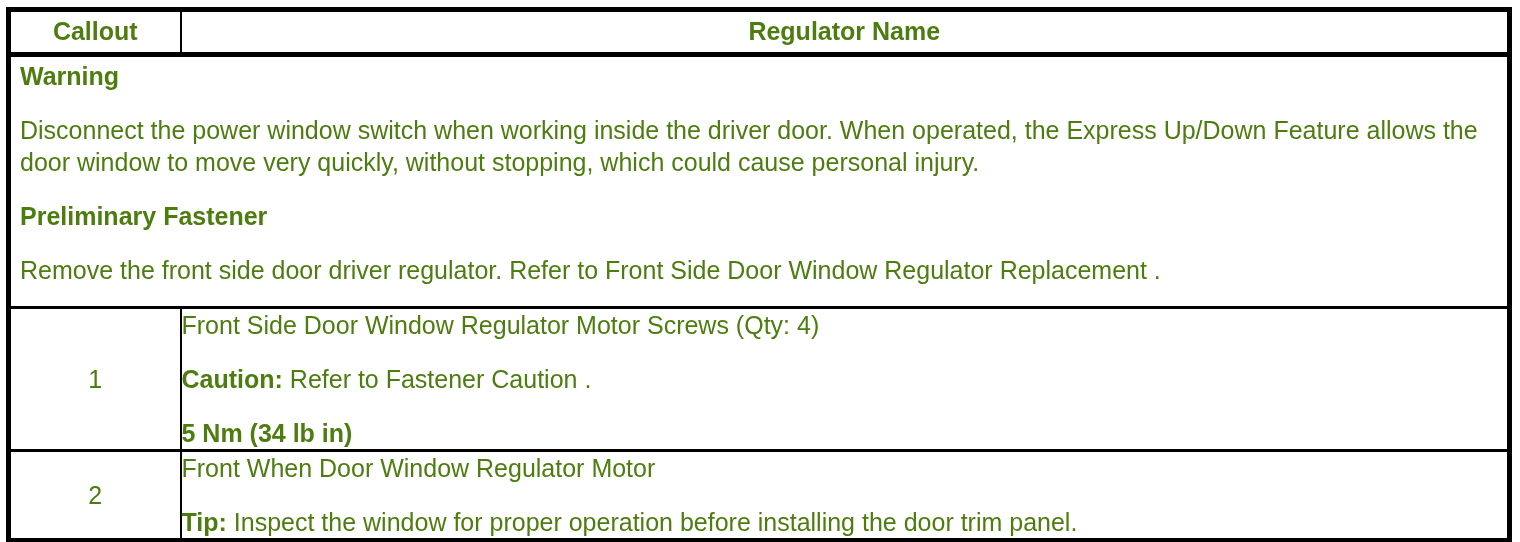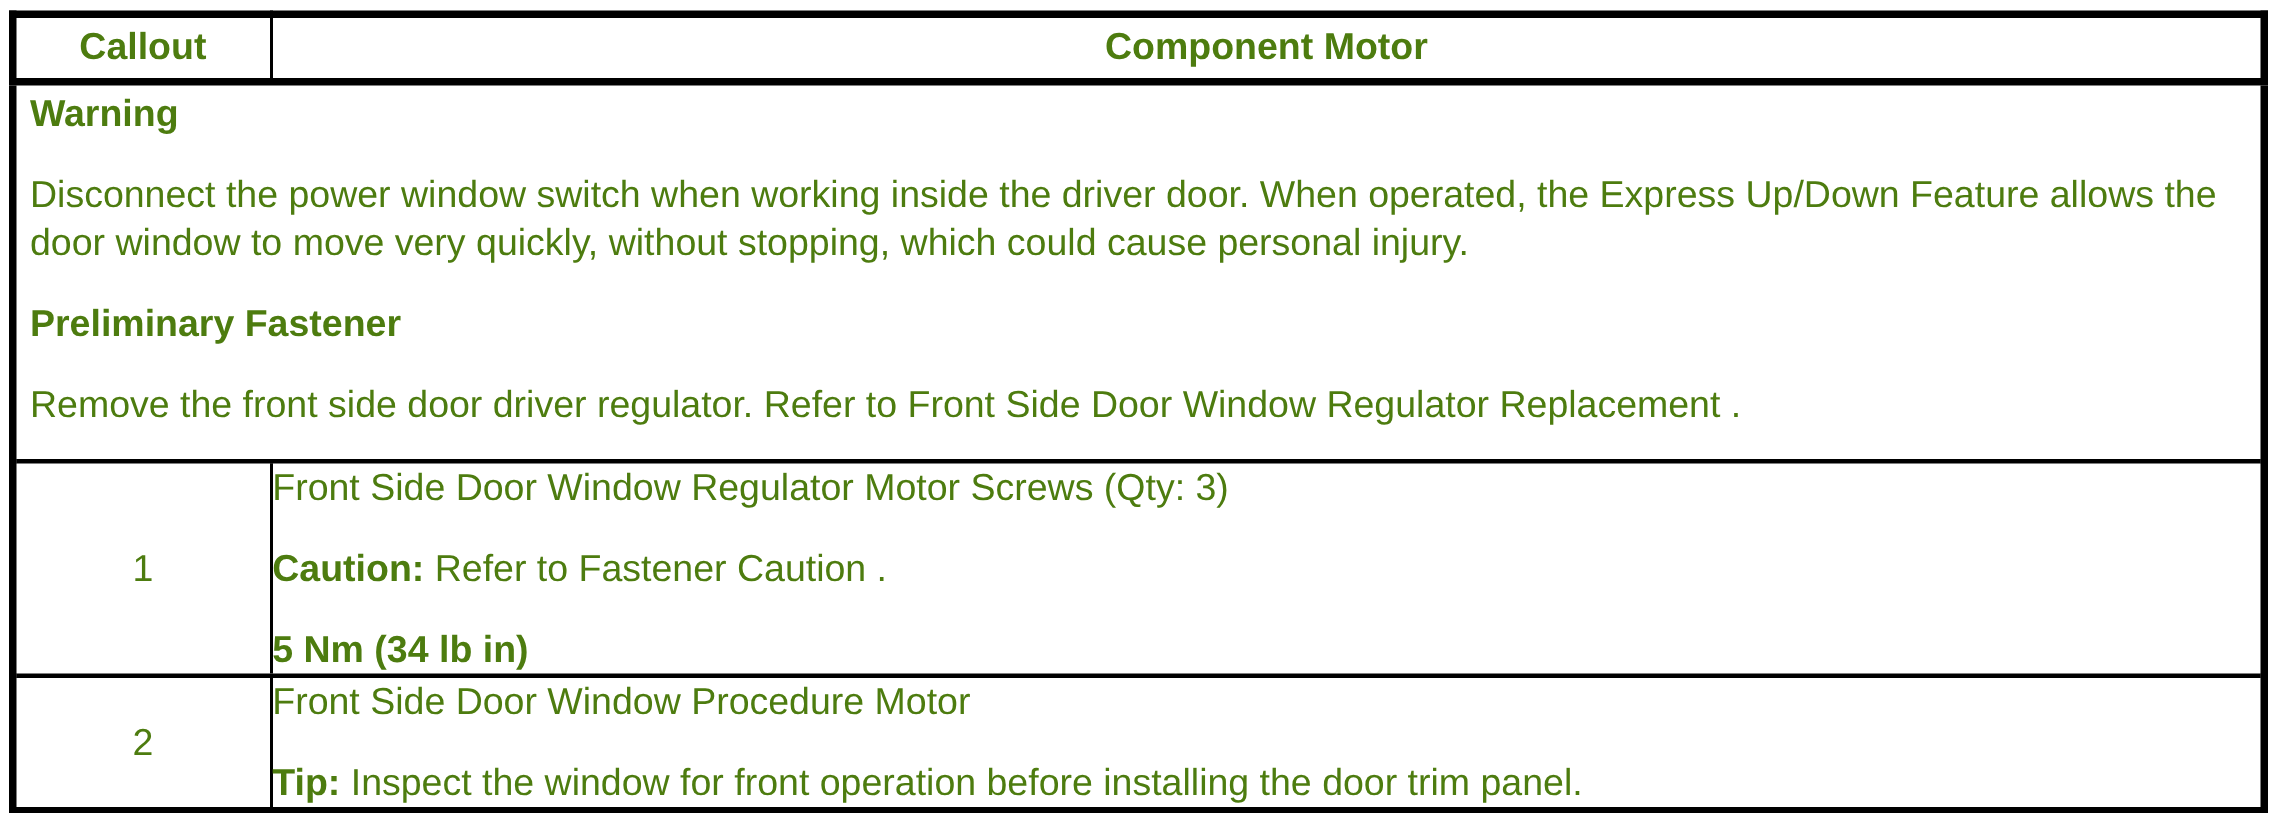--- a/index.html
+++ b/index.html
@@ -65,42 +65,42 @@
 
 <div class="page">
   <table class="component-table">
     <colgroup>
       <col class="callout-col">
       <col>
     </colgroup>
     <thead>
       <tr>
         <th class="callout-header">Callout</th>
-        <th>Component Motor</th>
+        <th>Regulator Name</th>
       </tr>
     </thead>
     <tbody>
       <tr>
         <td class="warning-cell" colspan="2">
           <p class="bold-title">Warning</p>
           <p>Disconnect the power window switch when working inside the driver door. When operated, the Express Up/Down Feature allows the door window to move very quickly, without stopping, which could cause personal injury.</p>
           <p class="bold-title">Preliminary Fastener</p>
           <p>Remove the front side door driver regulator. Refer to Front Side Door Window Regulator Replacement .</p>
         </td>
       </tr>
       <tr class="data-row">
         <td class="callout-cell">1</td>
         <td class="component-cell">
-          <p>Front Side Door Window Regulator Motor Screws (Qty: 3)</p>
+          <p>Front Side Door Window Regulator Motor Screws (Qty: 4)</p>
           <p><span class="inline-label">Caution:</span><span> Refer to Fastener Caution .</span></p>
           <p class="torque-line">5 Nm (34 lb in)</p>
         </td>
       </tr>
       <tr class="data-row">
         <td class="callout-cell">2</td>
         <td class="component-cell">
-          <p>Front Side Door Window Procedure Motor</p>
-          <p><span class="inline-label">Tip:</span><span> Inspect the window for front operation before installing the door trim panel.</span></p>
+          <p>Front When Door Window Regulator Motor</p>
+          <p><span class="inline-label">Tip:</span><span> Inspect the window for proper operation before installing the door trim panel.</span></p>
         </td>
       </tr>
     </tbody>
   </table>
 </div>
 
 </body></html>

